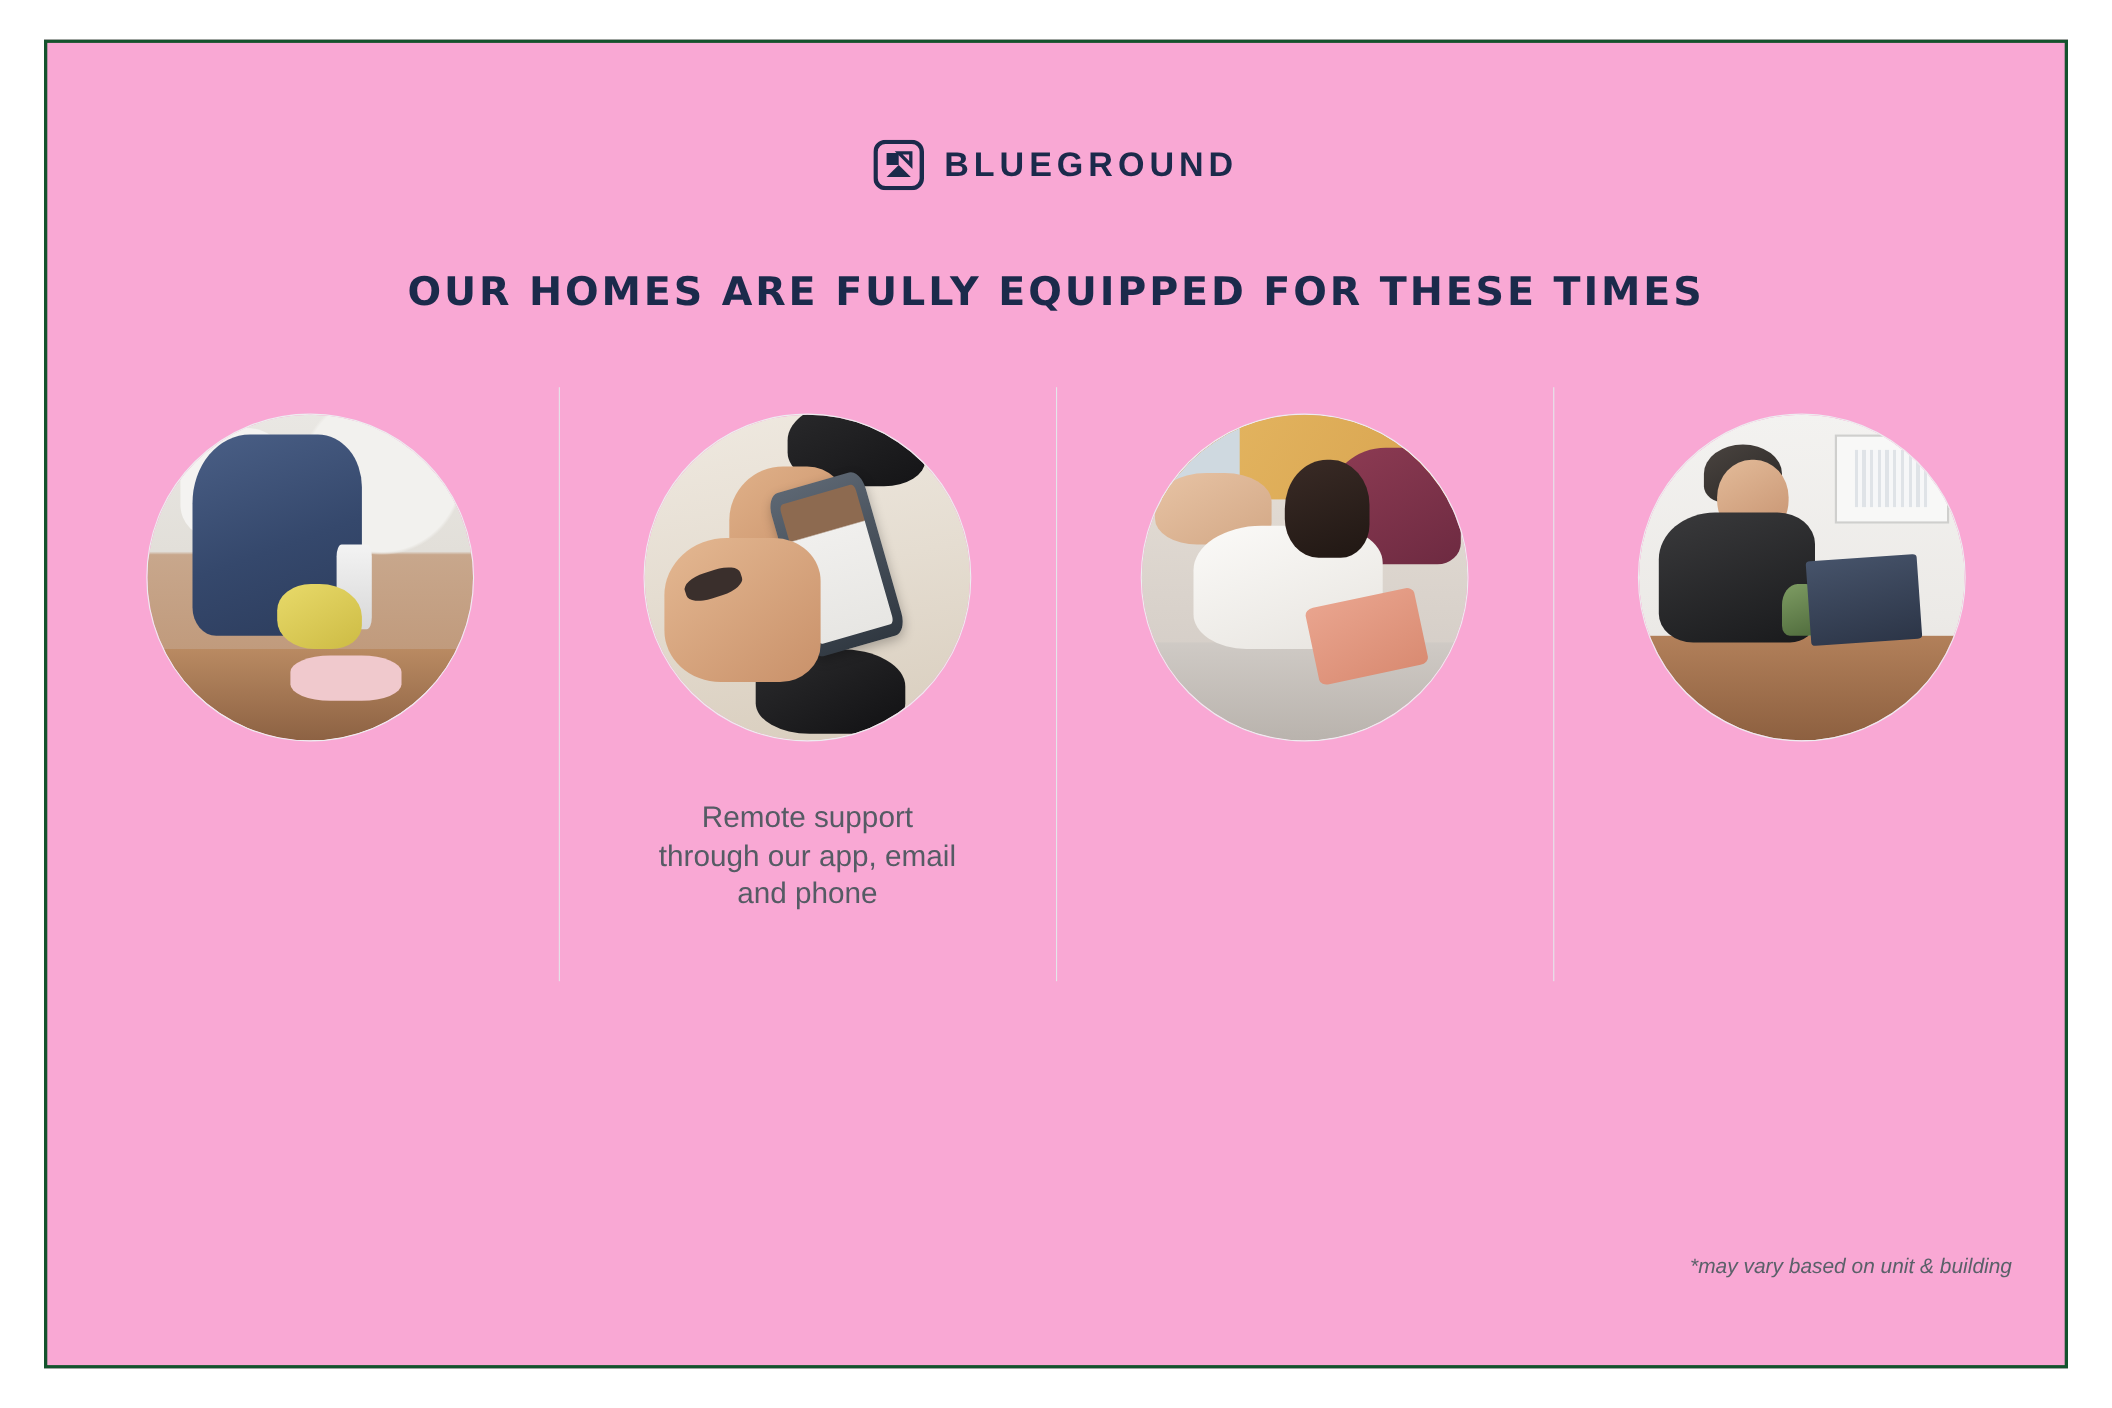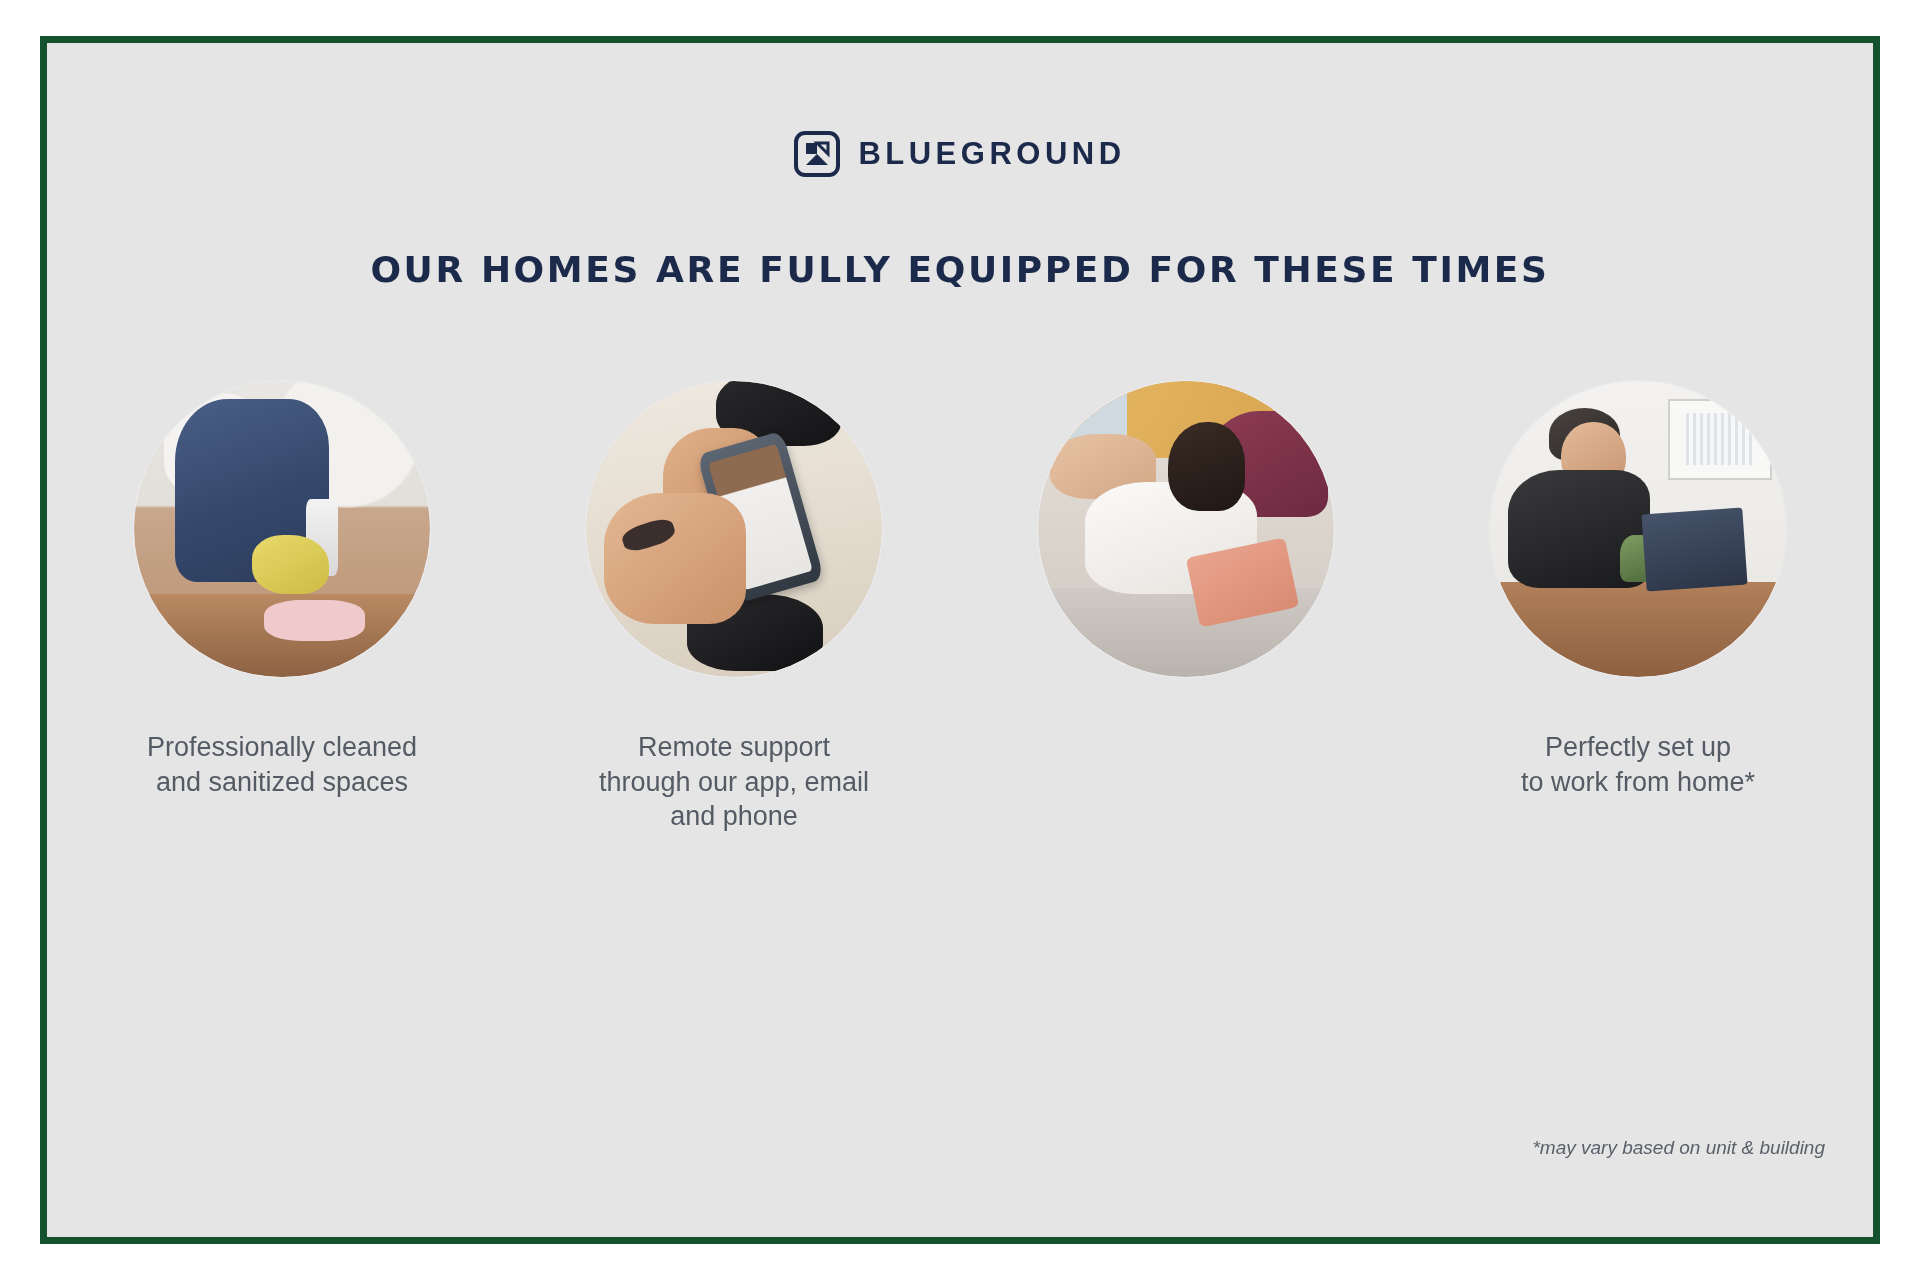--- a/index.html
+++ b/index.html
@@ -18,23 +18,23 @@
     width: 1920px;
     height: 1280px;
     background: #ffffff;
     box-sizing: border-box;
     padding: 36px 40px;
   }
   .frame {
     position: relative;
     width: 100%;
     height: 100%;
-    border: 7px solid #14532d;
+    border: 3px solid #14532d;
     box-sizing: border-box;
-    background: #e5e5e5;
+    background: #f9a8d4;
   }
 
   
   .logo-row {
     display: flex;
     align-items: center;
     justify-content: center;
     gap: 18px;
     margin-top: 88px;
   }
@@ -238,22 +238,20 @@
             <div class="ph1">
               <div class="shirt"></div>
               <div class="torso"></div>
               <div class="bottle"></div>
               <div class="counter"></div>
               <div class="cloth"></div>
               <div class="glove"></div>
             </div>
           </div>
         </div>
-        <div class="caption" style="white-space: pre-line;">Professionally cleaned
-and sanitized spaces</div>
       </div>
 
       <div class="card">
         <div class="photo">
           <div class="inner">
             <div class="ph2">
               <div class="shoe"></div>
               <div class="shoe2"></div>
               <div class="arm2"></div>
               <div class="phone">
@@ -293,22 +291,20 @@
               <div class="frameart"></div>
               <div class="desk"></div>
               <div class="hair"></div>
               <div class="head"></div>
               <div class="torso"></div>
               <div class="plant"></div>
               <div class="laptop"></div>
             </div>
           </div>
         </div>
-        <div class="caption" style="white-space: pre-line;">Perfectly set up
-to work from home*</div>
       </div>
 
     </div>
 
     <div class="footnote">*may vary based on unit &amp; building</div>
 
   </div>
 </div>
 
 </body></html>

